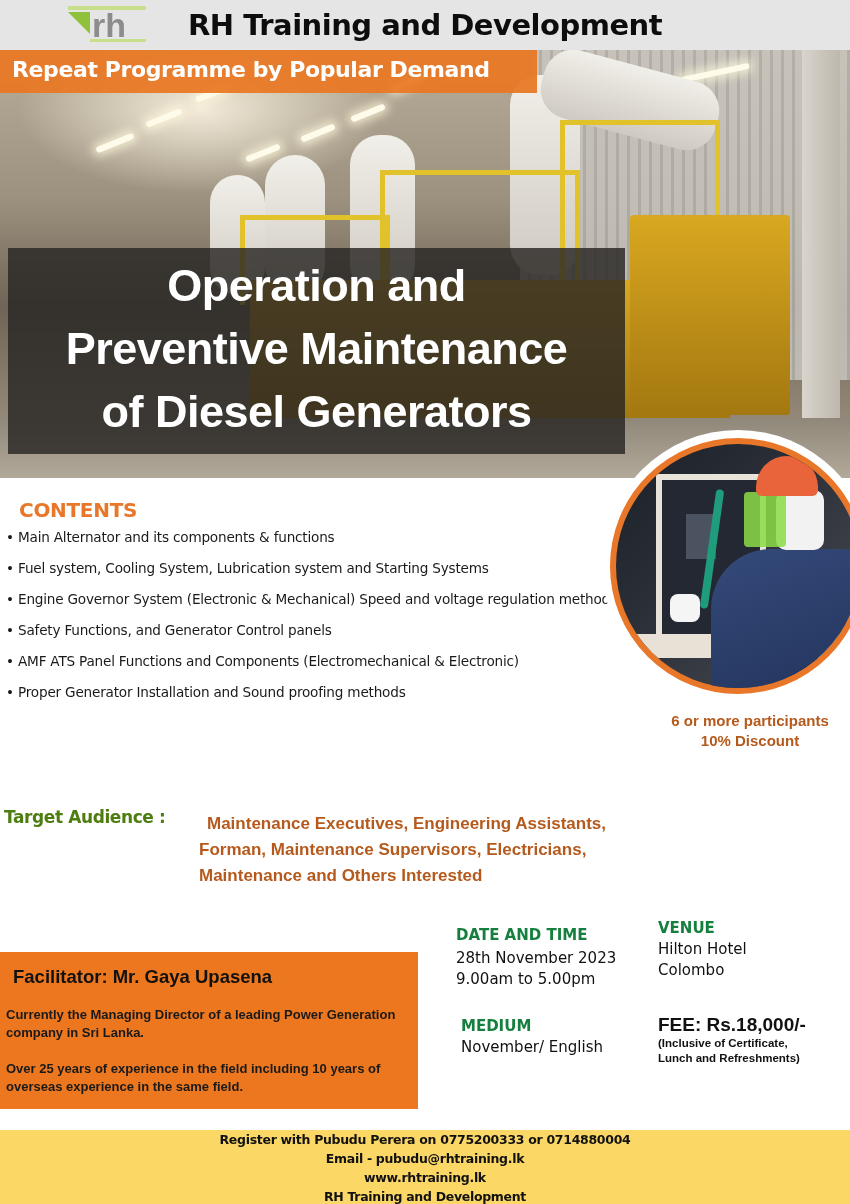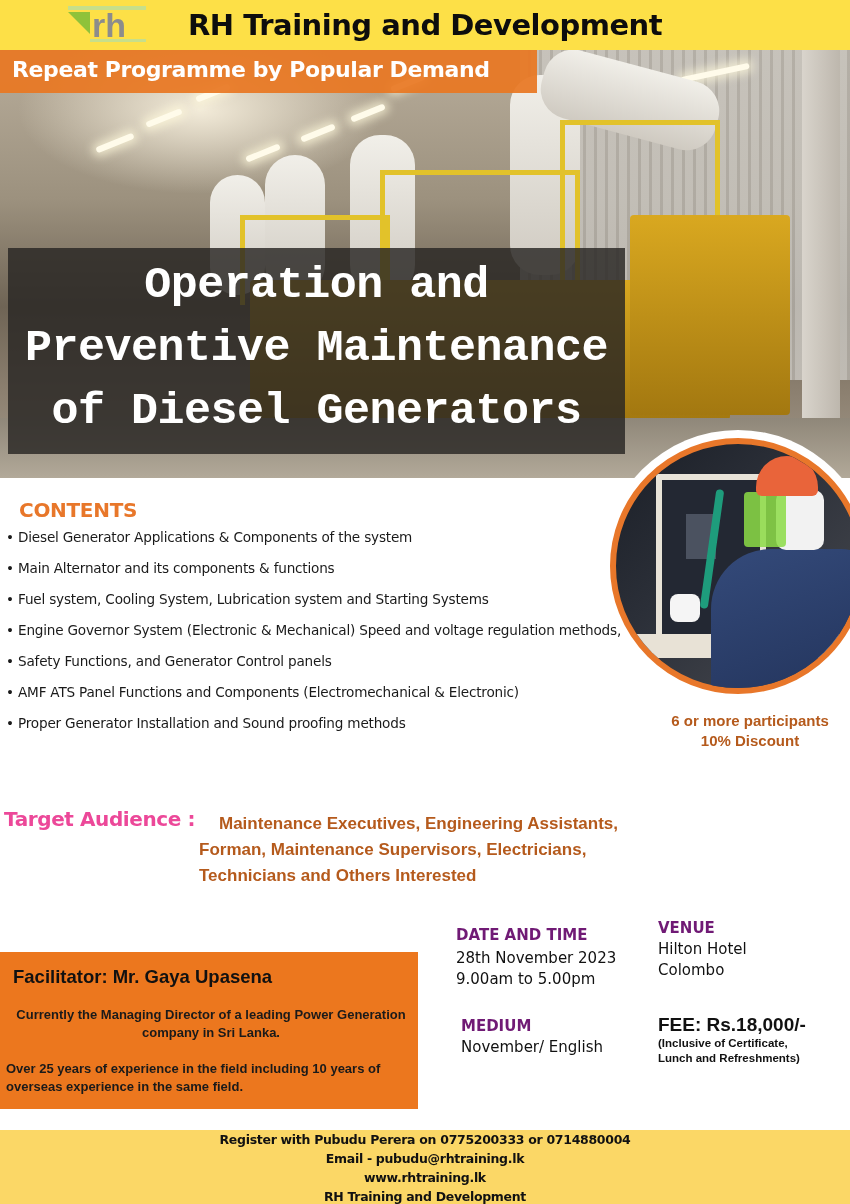--- a/index.html
+++ b/index.html
@@ -1,20 +1,20 @@
 <!DOCTYPE html>
 <html><head>
 <meta charset="utf-8">
 <style>
   * { margin:0; padding:0; box-sizing:border-box; }
   html, body { width:850px; height:1204px; background:#ffffff; overflow:hidden; }
   body { position:relative; font-family:"Liberation Sans", sans-serif; color:#111; }
 
   
-  .header { position:absolute; left:0; top:0; width:850px; height:50px; background:#fde047; }
+  .header { position:absolute; left:0; top:0; width:850px; height:50px; background:#e5e5e5; }
   .logo { position:absolute; left:66px; top:4px; width:82px; height:40px; }
   .brand-title { position:absolute; left:188px; top:8px; font-family:"DejaVu Sans", sans-serif; font-weight:bold; font-size:29px; letter-spacing:-0.5px; color:#0d0d0d; white-space:nowrap; }
 
   
   .hero { position:absolute; left:0; top:50px; width:850px; height:428px; overflow:hidden;
     background:
       radial-gradient(ellipse 260px 120px at 200px 60px, rgba(255,248,230,0.85), rgba(255,255,255,0) 70%),
       linear-gradient(180deg, #b8ad9b 0%, #9c917e 35%, #6f6455 60%, #8c8070 80%, #a49a8b 100%);
   }
   .hero .light { position:absolute; height:6px; background:#fffbea; border-radius:3px; box-shadow:0 0 10px 4px rgba(255,250,220,0.7); transform:rotate(-22deg); }
@@ -23,21 +23,21 @@
   .hero .pillar { position:absolute; right:10px; top:0; width:38px; height:428px; background:linear-gradient(90deg,#d9d4cc,#bdb7ad); }
   .hero .duct { position:absolute; background:linear-gradient(180deg,#f1efe9,#cfcac1); border-radius:30px; }
   .hero .frame { position:absolute; border:5px solid #e2c22a; border-bottom:none; }
   .hero .gen { position:absolute; background:linear-gradient(180deg,#d9a820,#a37810); border-radius:4px; }
   .hero .floor { position:absolute; left:0; bottom:0; width:850px; height:60px; background:linear-gradient(180deg,#8f8779,#b2a999); }
 
   .banner { position:absolute; left:0; top:50px; width:537px; height:43px; background:#e87722; opacity:0.93; }
   .banner-text { position:absolute; left:12px; top:57px; font-family:"DejaVu Sans", sans-serif; font-weight:bold; font-size:22px; color:#fff; letter-spacing:-0.4px; white-space:nowrap;text-align:right; }
 
   .title-panel { position:absolute; left:8px; top:248px; width:617px; height:206px; background:rgba(40,38,35,0.82); }
-  .course-title { position:absolute; left:8px; top:254px; width:617px; text-align:center; color:#fff; font-family:Liberation Mono, monospace; font-weight:bold; font-size:45px; line-height:63px; letter-spacing:-0.5px; }
+  .course-title { position:absolute; left:8px; top:254px; width:617px; text-align:center; color:#fff; font-family:Liberation Sans, sans-serif; font-weight:bold; font-size:45px; line-height:63px; letter-spacing:-0.5px; }
 
   
   .photo-circle { position:absolute; left:602px; top:430px; width:272px; height:272px; border-radius:50%; background:#fff; padding:8px; }
   .photo-inner { width:100%; height:100%; border-radius:50%; border:6px solid #e8772a; overflow:hidden; position:relative;
     background:linear-gradient(135deg,#1b1f27 0%,#2b2f38 40%,#4a4c52 100%); }
   .photo-inner .panel { position:absolute; left:40px; top:30px; width:110px; height:170px; background:#232833; border:6px solid #e8e3d8; }
   .photo-inner .breaker { position:absolute; left:70px; top:70px; width:30px; height:45px; background:#4b5260; }
   .photo-inner .wire { position:absolute; left:92px; top:45px; width:8px; height:120px; background:#1e9c7c; border-radius:4px; transform:rotate(8deg); }
   .photo-inner .body { position:absolute; left:95px; top:105px; width:170px; height:190px; background:linear-gradient(160deg,#344a7a,#1f2f55); border-radius:60px 40px 0 0; }
   .photo-inner .helmet { position:absolute; left:140px; top:12px; width:62px; height:40px; background:#e9643a; border-radius:32px 32px 6px 6px; }
@@ -48,34 +48,34 @@
 
   .discount { position:absolute; left:640px; top:711px; width:220px; text-align:center; color:#b55a1c; font-weight:bold; font-size:15px; line-height:20px; }
 
   
   .contents-heading { position:absolute; left:19px; top:498px; color:#e8772a; font-family:"DejaVu Sans", sans-serif; font-weight:bold; font-size:20px; letter-spacing:-0.3px; }
   .contents-list { position:absolute; left:6px; top:527px; list-style:none; }
   .contents-list li { height:31px; font-family:"DejaVu Sans", sans-serif; font-size:13.6px; color:#1a1a1a; white-space:nowrap; letter-spacing:-0.2px; line-height:20px; }
   .contents-list li .bullet { display:inline-block; width:12px; }
 
   
-  .ta-label { position:absolute; left:4px; top:807px; color:#ec4899; font-family:"DejaVu Sans", sans-serif; font-weight:bold; font-size:20px; letter-spacing:-0.4px; white-space:nowrap; }
+  .ta-label { position:absolute; left:4px; top:807px; color:#4d7c0f; font-family:"DejaVu Sans", sans-serif; font-weight:bold; font-size:17px; letter-spacing:-0.4px; white-space:nowrap; }
   .ta-text { position:absolute; left:199px; top:811px; color:#b55a1c; font-weight:bold; font-size:17px; line-height:26px; }
   .ta-text span { display:block; white-space:nowrap; }
-  .ta-text .first { margin-left:20px;text-align:right; }
+  .ta-text .first { margin-left:8px;text-align:right; }
 
   
   .facil-box { position:absolute; left:0; top:952px; width:418px; height:157px; background:#ec771e; }
   .facil-name { position:absolute; left:13px; top:966px; font-weight:bold; font-size:18.5px; color:#111; white-space:nowrap; }
   .facil-p { position:absolute; left:6px; font-weight:bold; font-size:13px; line-height:18px; color:#1a1a1a; width:410px; }
-  .facil-p1 { top:1006px;text-align:center; }
+  .facil-p1 { top:1006px; }
   .facil-p2 { top:1060px; }
 
   
-  .detail-label { position:absolute; font-family:"DejaVu Sans", sans-serif; font-weight:bold; font-size:15px; color:#701a75; }
+  .detail-label { position:absolute; font-family:"DejaVu Sans", sans-serif; font-weight:bold; font-size:15px; color:#15803d; }
   .detail-value { position:absolute; font-family:"DejaVu Sans", sans-serif; font-size:15px; color:#111; line-height:21px; white-space:nowrap; }
   .fee-label { position:absolute; left:658px; top:1014px; font-weight:bold; font-size:19px; color:#111; white-space:nowrap; }
   .fee-note { position:absolute; left:658px; top:1036px; font-weight:bold; font-size:11.5px; color:#111; line-height:15px; white-space:nowrap; }
 
   
   .footer { position:absolute; left:0; top:1130px; width:850px; height:74px; background:#fbd766; }
   .footer-lines { position:absolute; left:0; top:1130px; width:850px; text-align:center; }
   .footer-lines div { font-family:"DejaVu Sans", sans-serif; font-weight:bold; font-size:12.5px; line-height:19px; color:#111; letter-spacing:-0.3px; }
 </style>
 </head>
@@ -120,21 +120,20 @@
 
 <div class="title-panel"></div>
 <div class="course-title">
   <div>Operation and</div>
   <div>Preventive Maintenance</div>
   <div>of Diesel Generators</div>
 </div>
 
 <div class="contents-heading">CONTENTS</div>
 <ul class="contents-list">
-  <li><span class="bullet">•</span><span>Diesel Generator Applications &amp; Components of the system</span></li>
   <li><span class="bullet">•</span><span>Main Alternator and its components &amp; functions</span></li>
   <li><span class="bullet">•</span><span>Fuel system, Cooling System, Lubrication system and Starting Systems</span></li>
   <li><span class="bullet">•</span><span>Engine Governor System (Electronic &amp; Mechanical) Speed and voltage regulation methods,</span></li>
   <li><span class="bullet">•</span><span>Safety Functions, and Generator Control panels</span></li>
   <li><span class="bullet">•</span><span>AMF ATS Panel Functions and Components (Electromechanical &amp; Electronic)</span></li>
   <li><span class="bullet">•</span><span>Proper Generator Installation and Sound proofing methods</span></li>
 </ul>
 
 <div class="photo-circle">
   <div class="photo-inner">
@@ -152,21 +151,21 @@
 
 <div class="discount">
   <div>6 or more participants</div>
   <div>10% Discount</div>
 </div>
 
 <div class="ta-label">Target Audience :</div>
 <div class="ta-text">
   <span class="first">Maintenance Executives, Engineering Assistants,</span>
   <span>Forman, Maintenance Supervisors, Electricians,</span>
-  <span>Technicians and Others Interested</span>
+  <span>Maintenance and Others Interested</span>
 </div>
 
 <div class="facil-box"></div>
 <div class="facil-name">Facilitator: Mr. Gaya Upasena</div>
 <div class="facil-p facil-p1">Currently the Managing Director of a leading Power Generation company in Sri Lanka.</div>
 <div class="facil-p facil-p2">Over 25 years of experience in the field including 10 years of overseas experience in the same field.</div>
 
 <div class="detail-label" style="left:456px;top:926px;">DATE AND TIME</div>
 <div class="detail-value" style="left:456px;top:948px;text-align:right;">28th November 2023</div>
 <div class="detail-value" style="left:456px;top:969px;">9.00am to 5.00pm</div>

